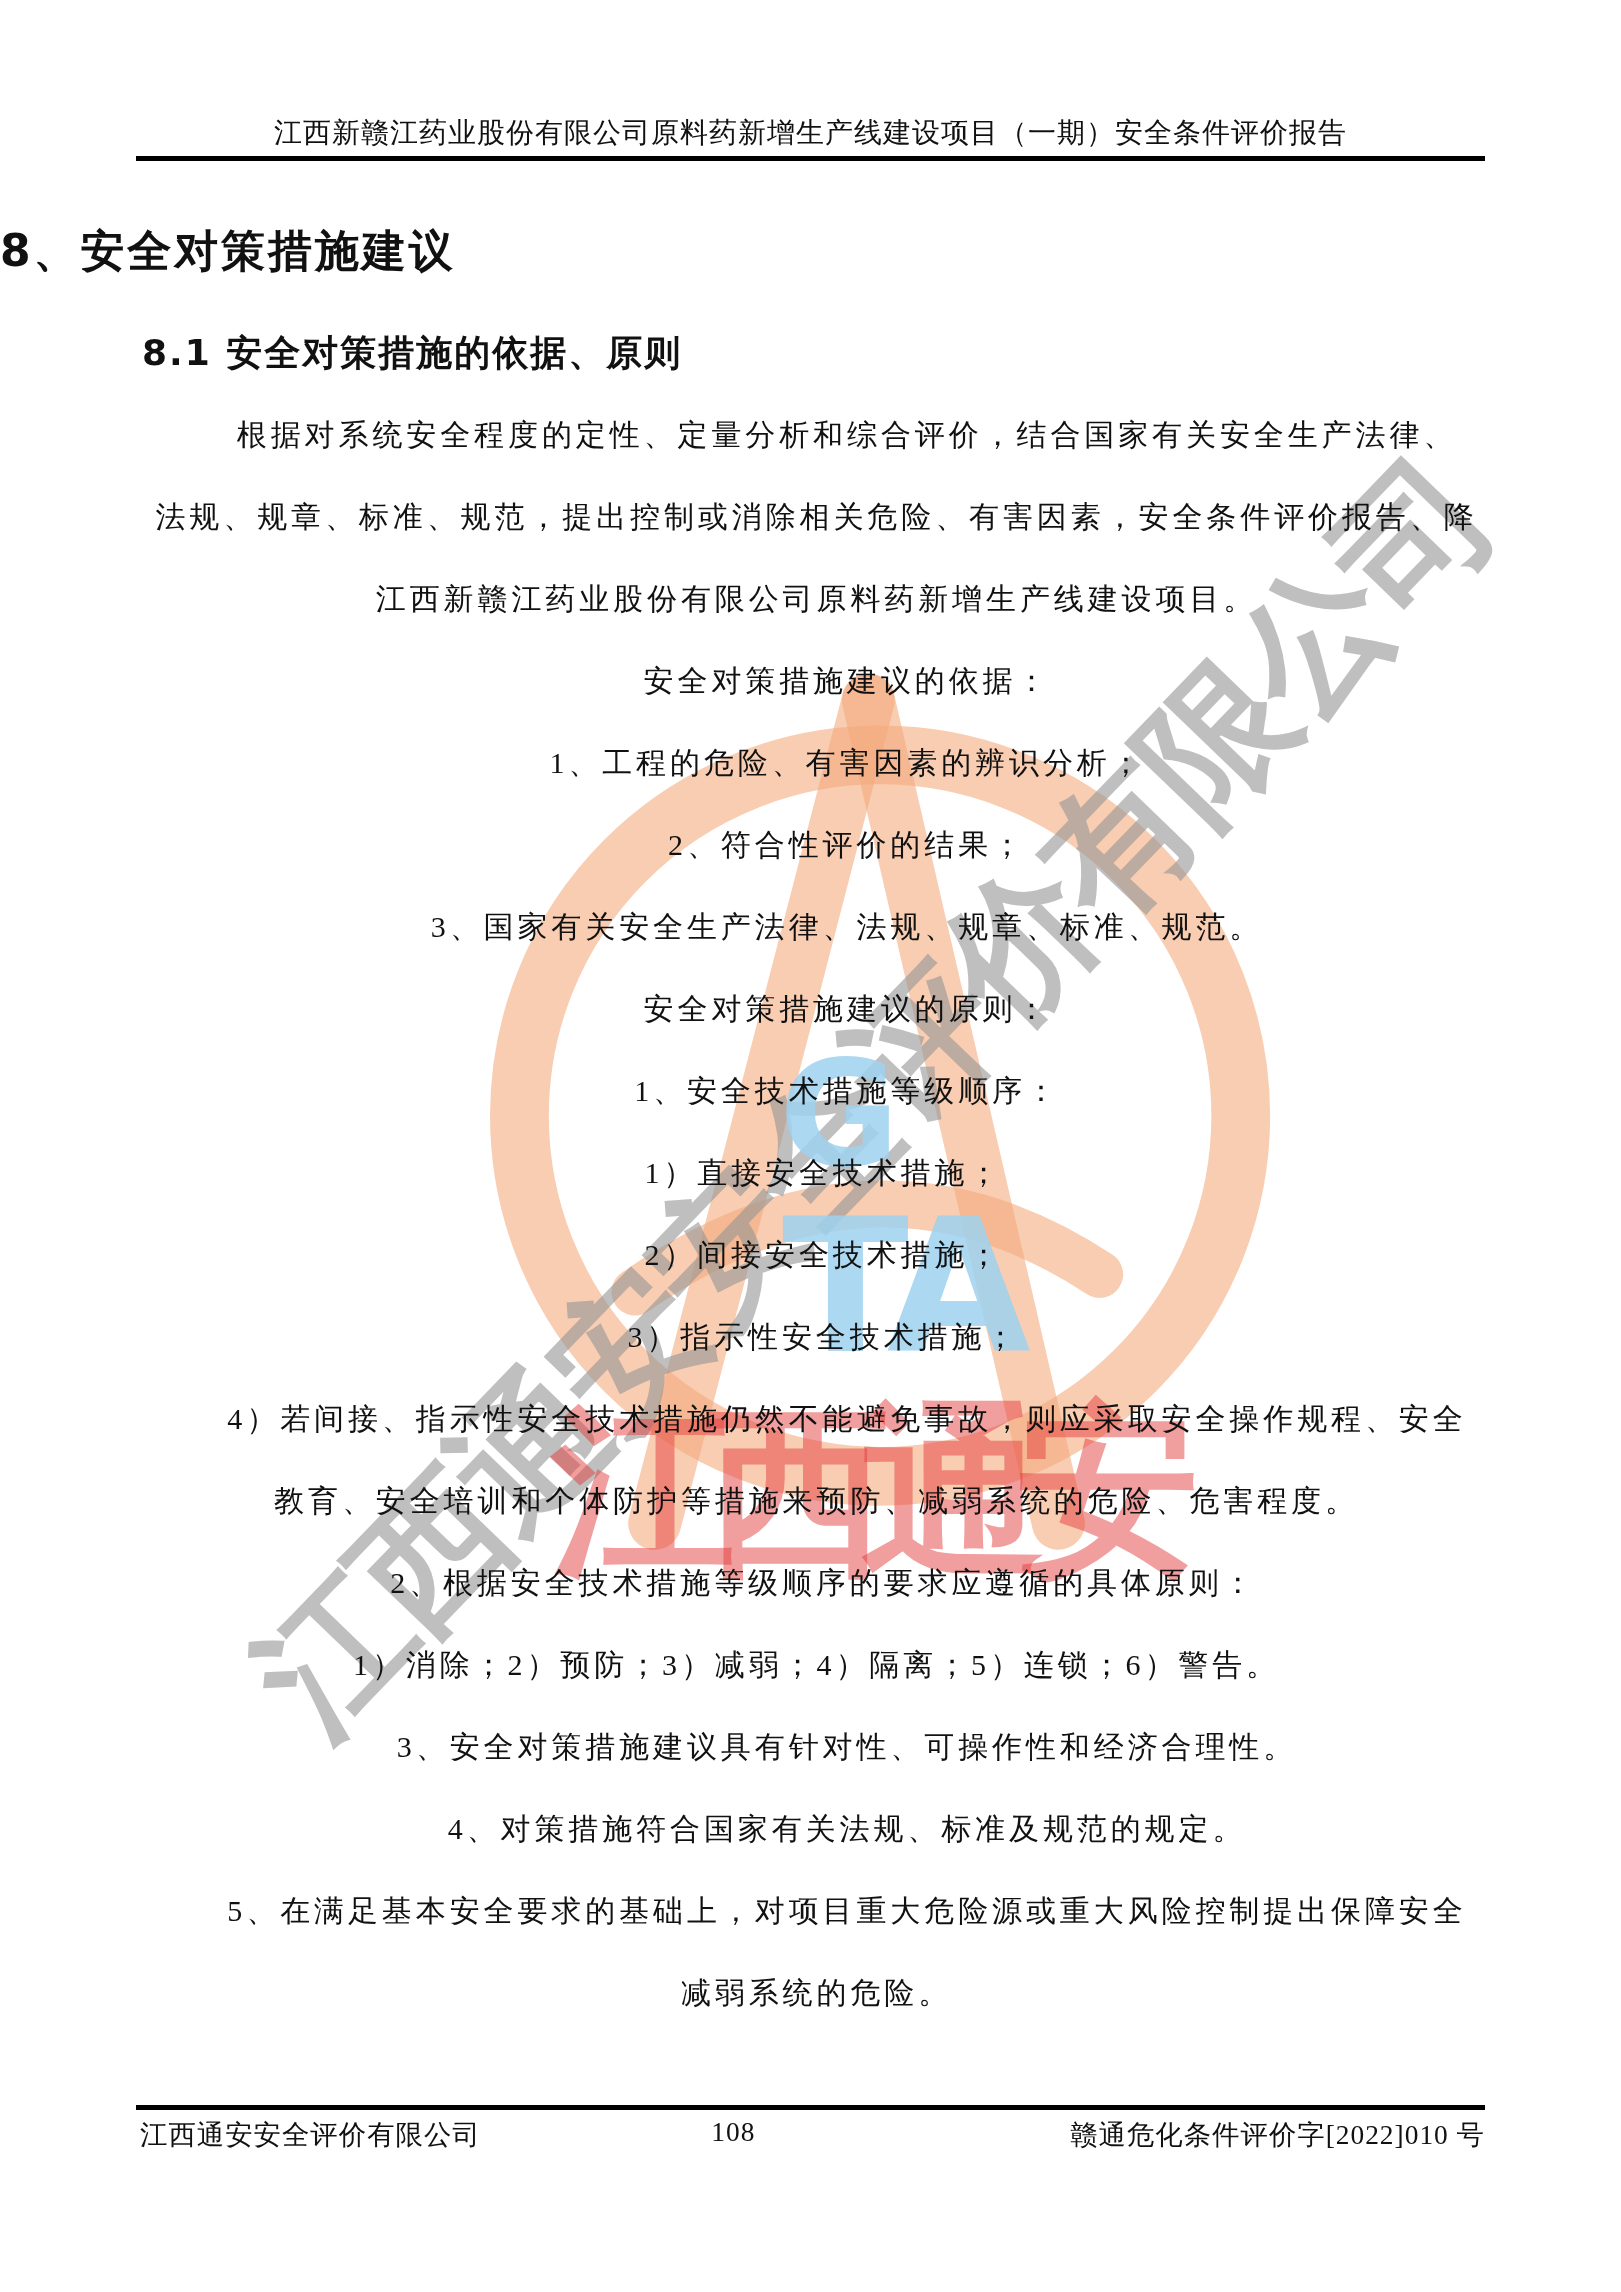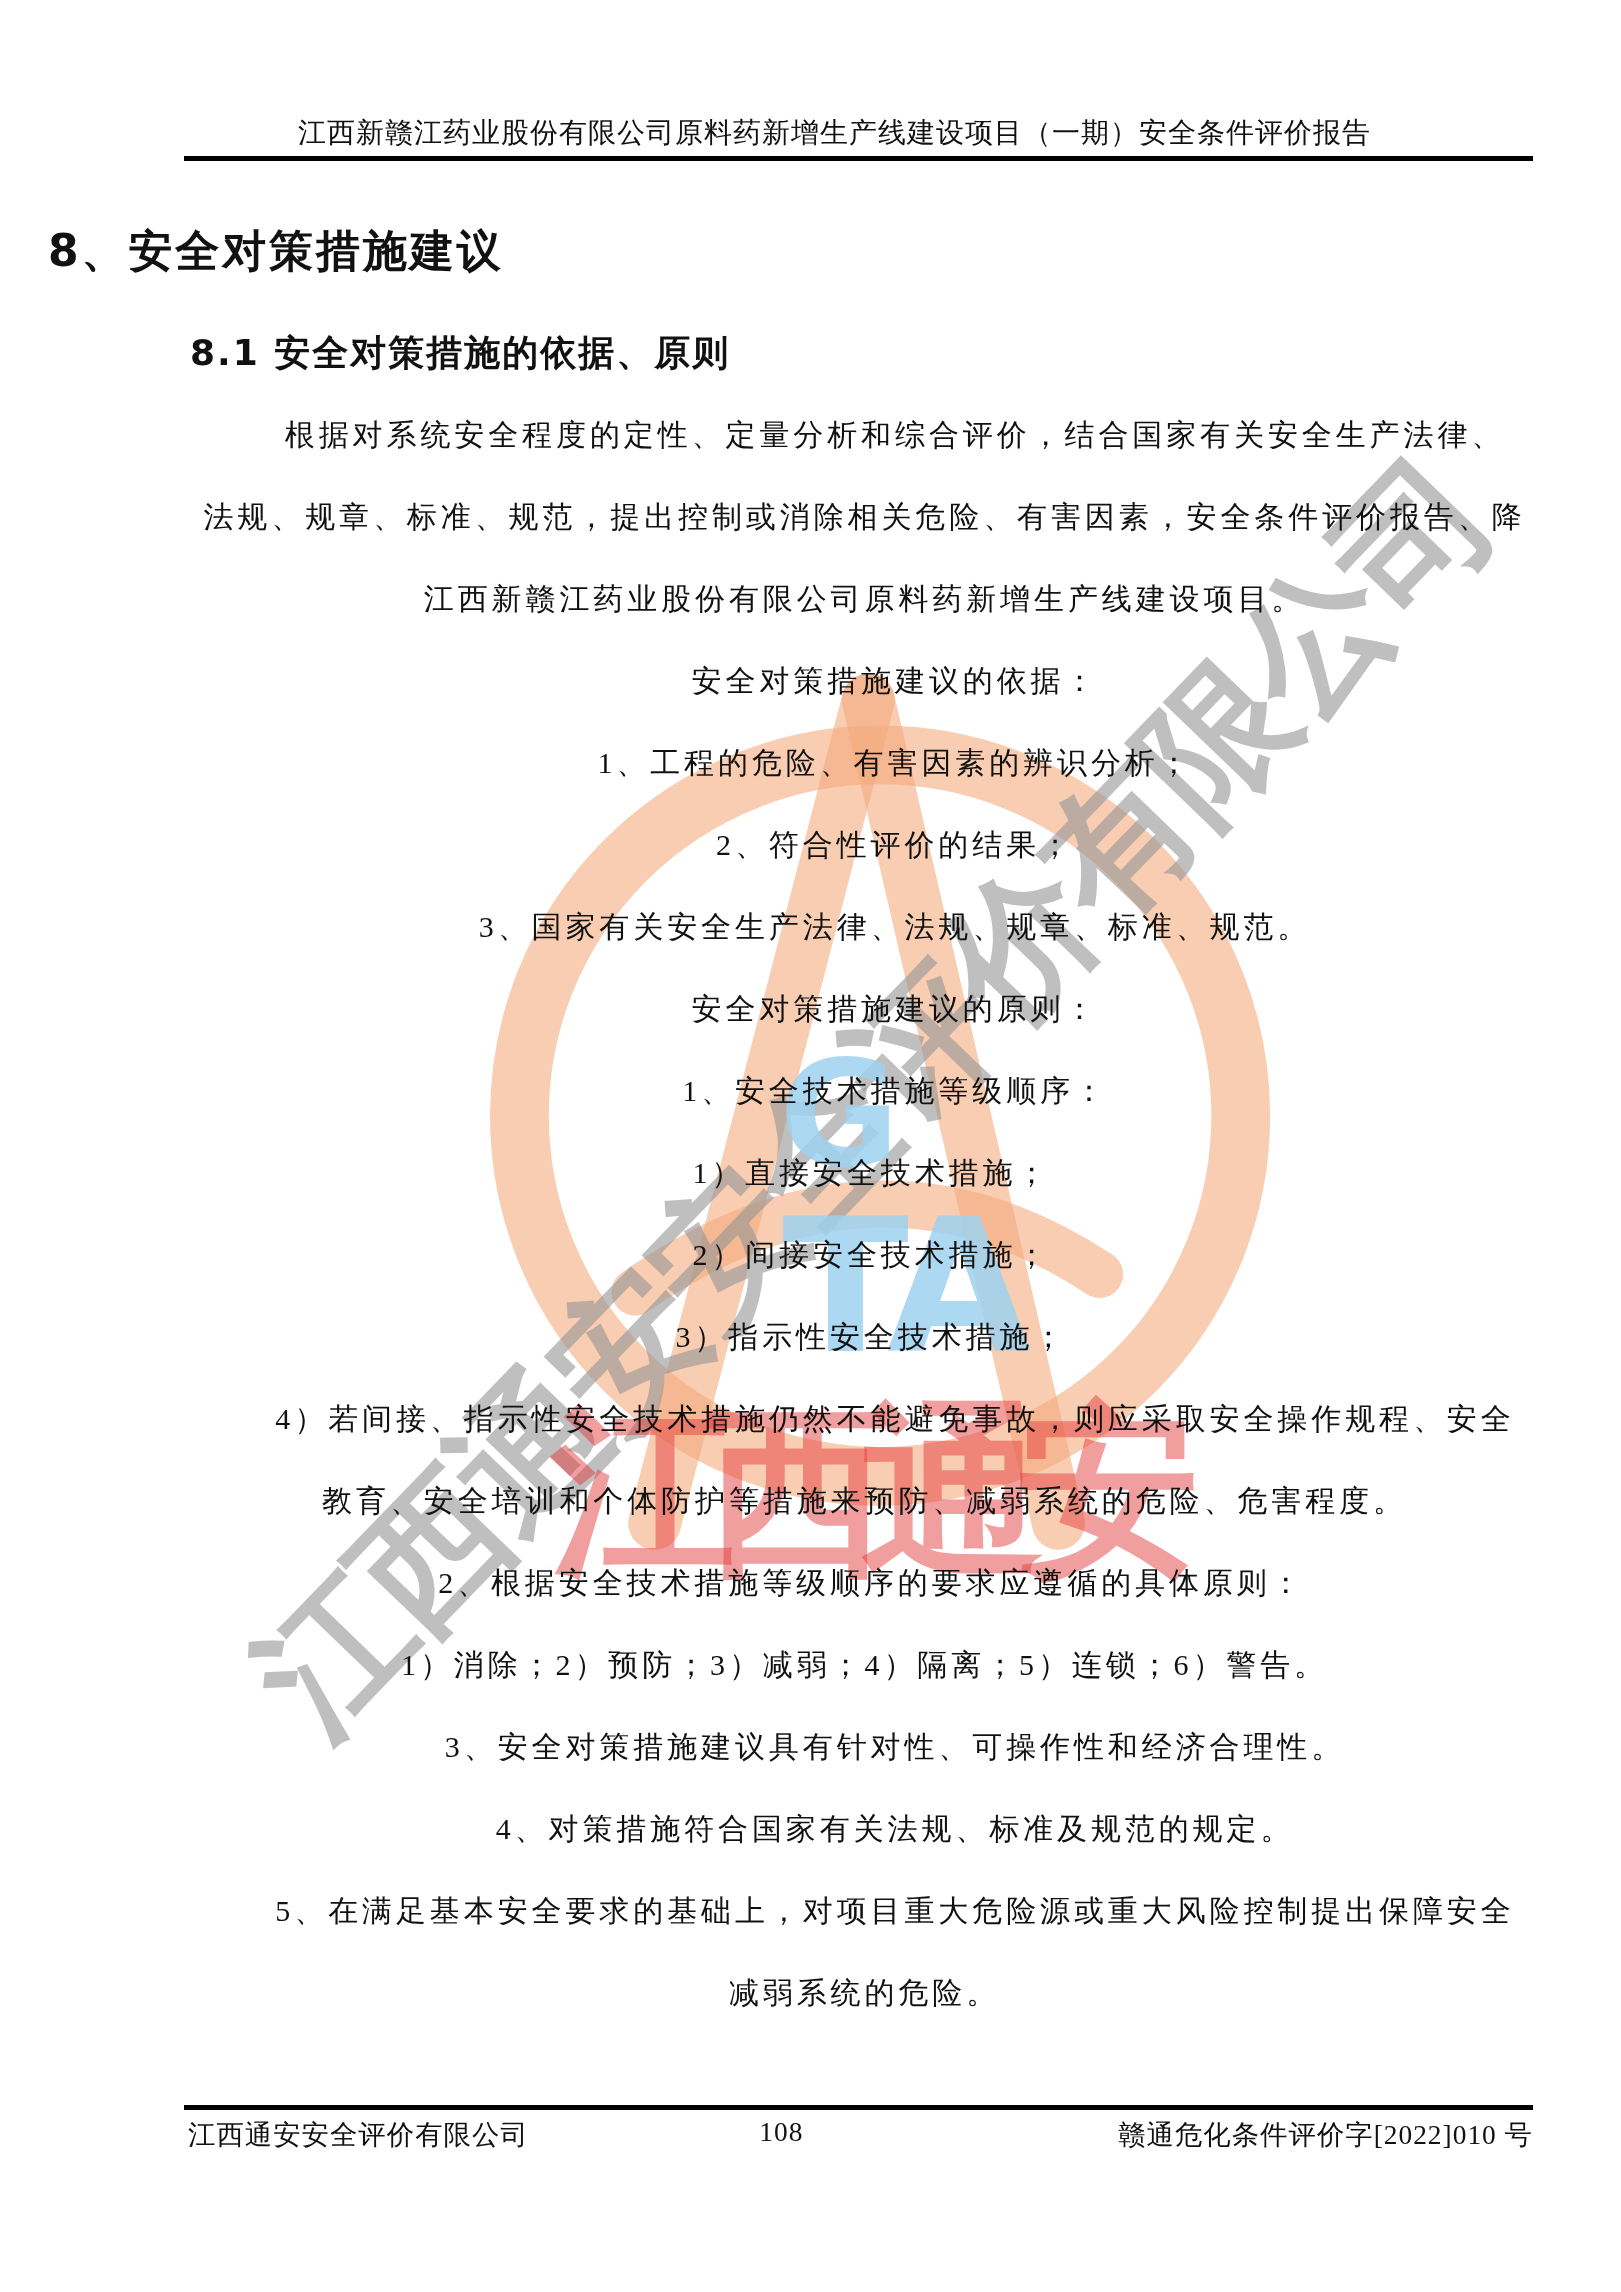--- a/index.html
+++ b/index.html
@@ -18,21 +18,21 @@
           font-size:184px;letter-spacing:-29px;line-height:1.1;
           color:rgba(228,62,62,0.50);white-space:nowrap;}
   .wm-blue-g{position:absolute;left:779px;top:1041px;
              font-family:"DejaVu Sans","Liberation Sans",sans-serif;font-weight:bold;
              font-size:147px;color:rgba(158,209,238,0.85);line-height:1;}
   .wm-blue-ta{position:absolute;left:782px;top:1194px;
               font-family:"DejaVu Sans","Liberation Sans",sans-serif;font-weight:bold;
               font-size:186px;letter-spacing:-7.8px;color:rgba(158,209,238,0.85);line-height:1;}
 
   
-  .content{position:absolute;inset:0;z-index:1;margin-left:48px;}
+  .content{position:absolute;inset:0;z-index:1;}
   .header-title{position:absolute;top:114px;left:0;width:100%;text-align:center;
                 font-size:28px;letter-spacing:1px;}
   .header-rule{position:absolute;top:156px;left:136px;width:1349px;height:4.9px;background:#000;}
 
   .chapter-title{position:absolute;top:222px;left:0;width:100%;
                  font-family:"DejaVu Sans","Liberation Sans",sans-serif;font-weight:bold;
                  font-size:44px;letter-spacing:2.9px;}
   .section-heading{position:absolute;top:329px;left:142px;
                    font-family:"DejaVu Sans","Liberation Sans",sans-serif;font-weight:bold;
                    font-size:36px;letter-spacing:2px;}

